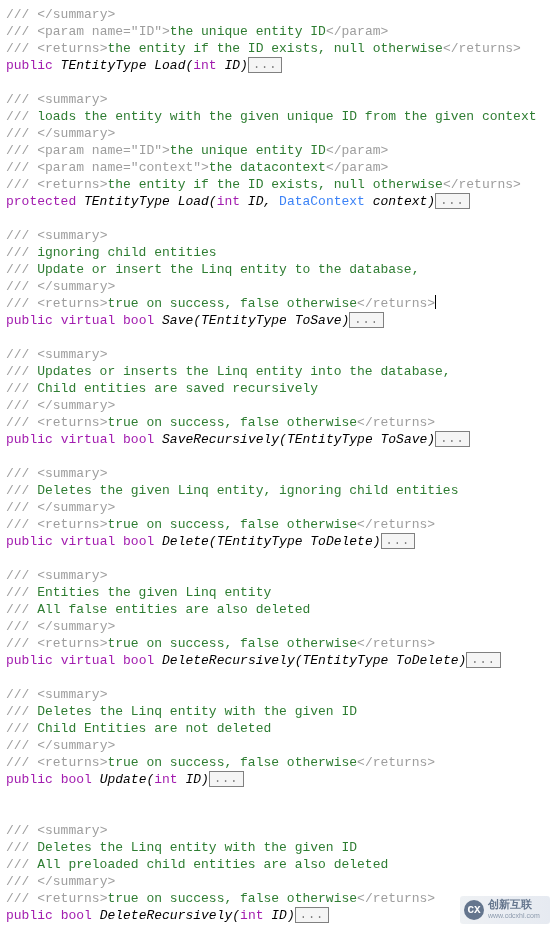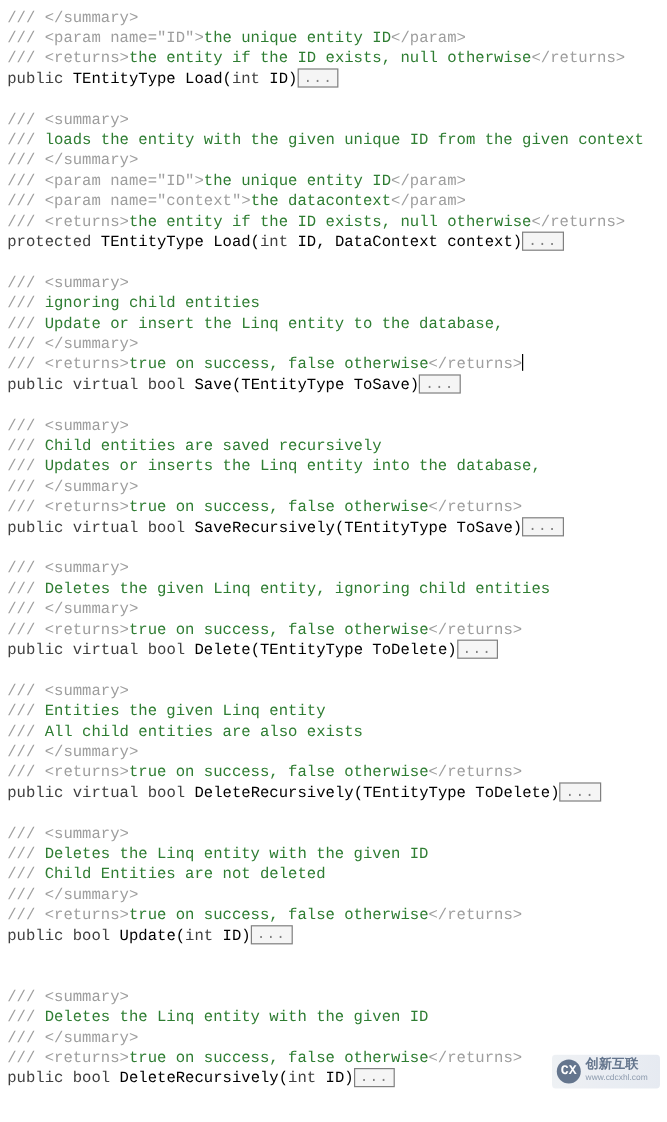--- a/index.html
+++ b/index.html
@@ -10,23 +10,23 @@
     line-height: 17px;
     background: #ffffff;
     white-space: nowrap;
     width: 556px;
     box-sizing: border-box;
     overflow: hidden;
     position: relative;
   }
   .g { color: #2e7d32; } 
   .s { color: #9e9e9e; } 
-  .k { color: #404040; } 
-  .t { color: #000000; } 
-  .n { color: #000000; } 
+  .k { color: #a21caf; } 
+  .t { color: #3b82f6; } 
+  .n { color: #000000; font-style: italic; } 
   .fold {
     display: inline-block;
     border: 1px solid #808080;
     background: #f5f5f5;
     color: #808080;
     padding: 0 4px;
     margin-left: 0px;
     font-size: 12px;
     line-height: 14px;
     vertical-align: 1px;
@@ -93,53 +93,54 @@
 
 <div><span class="s">///</span><span class="s"> </span><span class="s">&lt;summary&gt;</span></div>
 <div><span class="s">///</span><span class="g"> ignoring child entities</span></div>
 <div><span class="s">///</span><span class="g"> Update or insert the Linq entity to the database,</span></div>
 <div><span class="s">///</span><span class="s"> </span><span class="s">&lt;/summary&gt;</span></div>
 <div><span class="s">///</span><span class="s"> </span><span class="s">&lt;returns&gt;</span><span class="g">true on success, false otherwise</span><span class="s">&lt;/returns&gt;</span><span class="cursor"></span></div>
 <div><span class="k">public</span><span class="n"> </span><span class="k">virtual</span><span class="n"> </span><span class="k">bool</span><span class="n"> Save(TEntityType ToSave)</span><span class="fold">...</span></div>
 <div class="blank"></div>
 
 <div><span class="s">///</span><span class="s"> </span><span class="s">&lt;summary&gt;</span></div>
+<div><span class="s">///</span><span class="g"> Updates or inserts the Linq entity into the database,</span></div>
 <div><span class="s">///</span><span class="g"> Child entities are saved recursively</span></div>
-<div><span class="s">///</span><span class="g"> Updates or inserts the Linq entity into the database,</span></div>
 <div><span class="s">///</span><span class="s"> </span><span class="s">&lt;/summary&gt;</span></div>
 <div><span class="s">///</span><span class="s"> </span><span class="s">&lt;returns&gt;</span><span class="g">true on success, false otherwise</span><span class="s">&lt;/returns&gt;</span></div>
 <div><span class="k">public</span><span class="n"> </span><span class="k">virtual</span><span class="n"> </span><span class="k">bool</span><span class="n"> SaveRecursively(TEntityType ToSave)</span><span class="fold">...</span></div>
 <div class="blank"></div>
 
 <div><span class="s">///</span><span class="s"> </span><span class="s">&lt;summary&gt;</span></div>
 <div><span class="s">///</span><span class="g">  Deletes the given Linq entity, ignoring child entities</span></div>
 <div><span class="s">///</span><span class="s"> </span><span class="s">&lt;/summary&gt;</span></div>
 <div><span class="s">///</span><span class="s"> </span><span class="s">&lt;returns&gt;</span><span class="g">true on success, false otherwise</span><span class="s">&lt;/returns&gt;</span></div>
 <div><span class="k">public</span><span class="n"> </span><span class="k">virtual</span><span class="n"> </span><span class="k">bool</span><span class="n"> Delete(TEntityType ToDelete)</span><span class="fold">...</span></div>
 <div class="blank"></div>
 
 <div><span class="s">///</span><span class="s"> </span><span class="s">&lt;summary&gt;</span></div>
 <div><span class="s">///</span><span class="g">  Entities the given Linq entity</span></div>
-<div><span class="s">///</span><span class="g">  All child entities are also exists</span></div>
+<div><span class="s">///</span><span class="g">  All false entities are also deleted</span></div>
 <div><span class="s">///</span><span class="s"> </span><span class="s">&lt;/summary&gt;</span></div>
 <div><span class="s">///</span><span class="s"> </span><span class="s">&lt;returns&gt;</span><span class="g">true on success, false otherwise</span><span class="s">&lt;/returns&gt;</span></div>
 <div><span class="k">public</span><span class="n"> </span><span class="k">virtual</span><span class="n"> </span><span class="k">bool</span><span class="n"> DeleteRecursively(TEntityType ToDelete)</span><span class="fold">...</span></div>
 <div class="blank"></div>
 
 <div><span class="s">///</span><span class="s"> </span><span class="s">&lt;summary&gt;</span></div>
 <div><span class="s">///</span><span class="g"> Deletes the Linq entity with the given ID</span></div>
 <div><span class="s">///</span><span class="g"> Child Entities are not deleted</span></div>
 <div><span class="s">///</span><span class="s"> </span><span class="s">&lt;/summary&gt;</span></div>
 <div><span class="s">///</span><span class="s"> </span><span class="s">&lt;returns&gt;</span><span class="g">true on success, false otherwise</span><span class="s">&lt;/returns&gt;</span></div>
 <div><span class="k">public</span><span class="n"> </span><span class="k">bool</span><span class="n"> Update(</span><span class="k">int</span><span class="n"> ID)</span><span class="fold">...</span></div>
 <div class="blank"></div>
 <div class="blank"></div>
 
 <div><span class="s">///</span><span class="s"> </span><span class="s">&lt;summary&gt;</span></div>
 <div><span class="s">///</span><span class="g"> Deletes the Linq entity with the given ID</span></div>
+<div><span class="s">///</span><span class="g"> All preloaded child entities are also deleted</span></div>
 <div><span class="s">///</span><span class="s"> </span><span class="s">&lt;/summary&gt;</span></div>
 <div><span class="s">///</span><span class="s"> </span><span class="s">&lt;returns&gt;</span><span class="g">true on success, false otherwise</span><span class="s">&lt;/returns&gt;</span></div>
 <div><span class="k">public</span><span class="n"> </span><span class="k">bool</span><span class="n"> DeleteRecursively(</span><span class="k">int</span><span class="n"> ID)</span><span class="fold">...</span></div>
 
 </div>
 
 <div class="watermark">
   <div class="circ">CX</div>
   <div class="txt">
     <div>创新互联</div>

